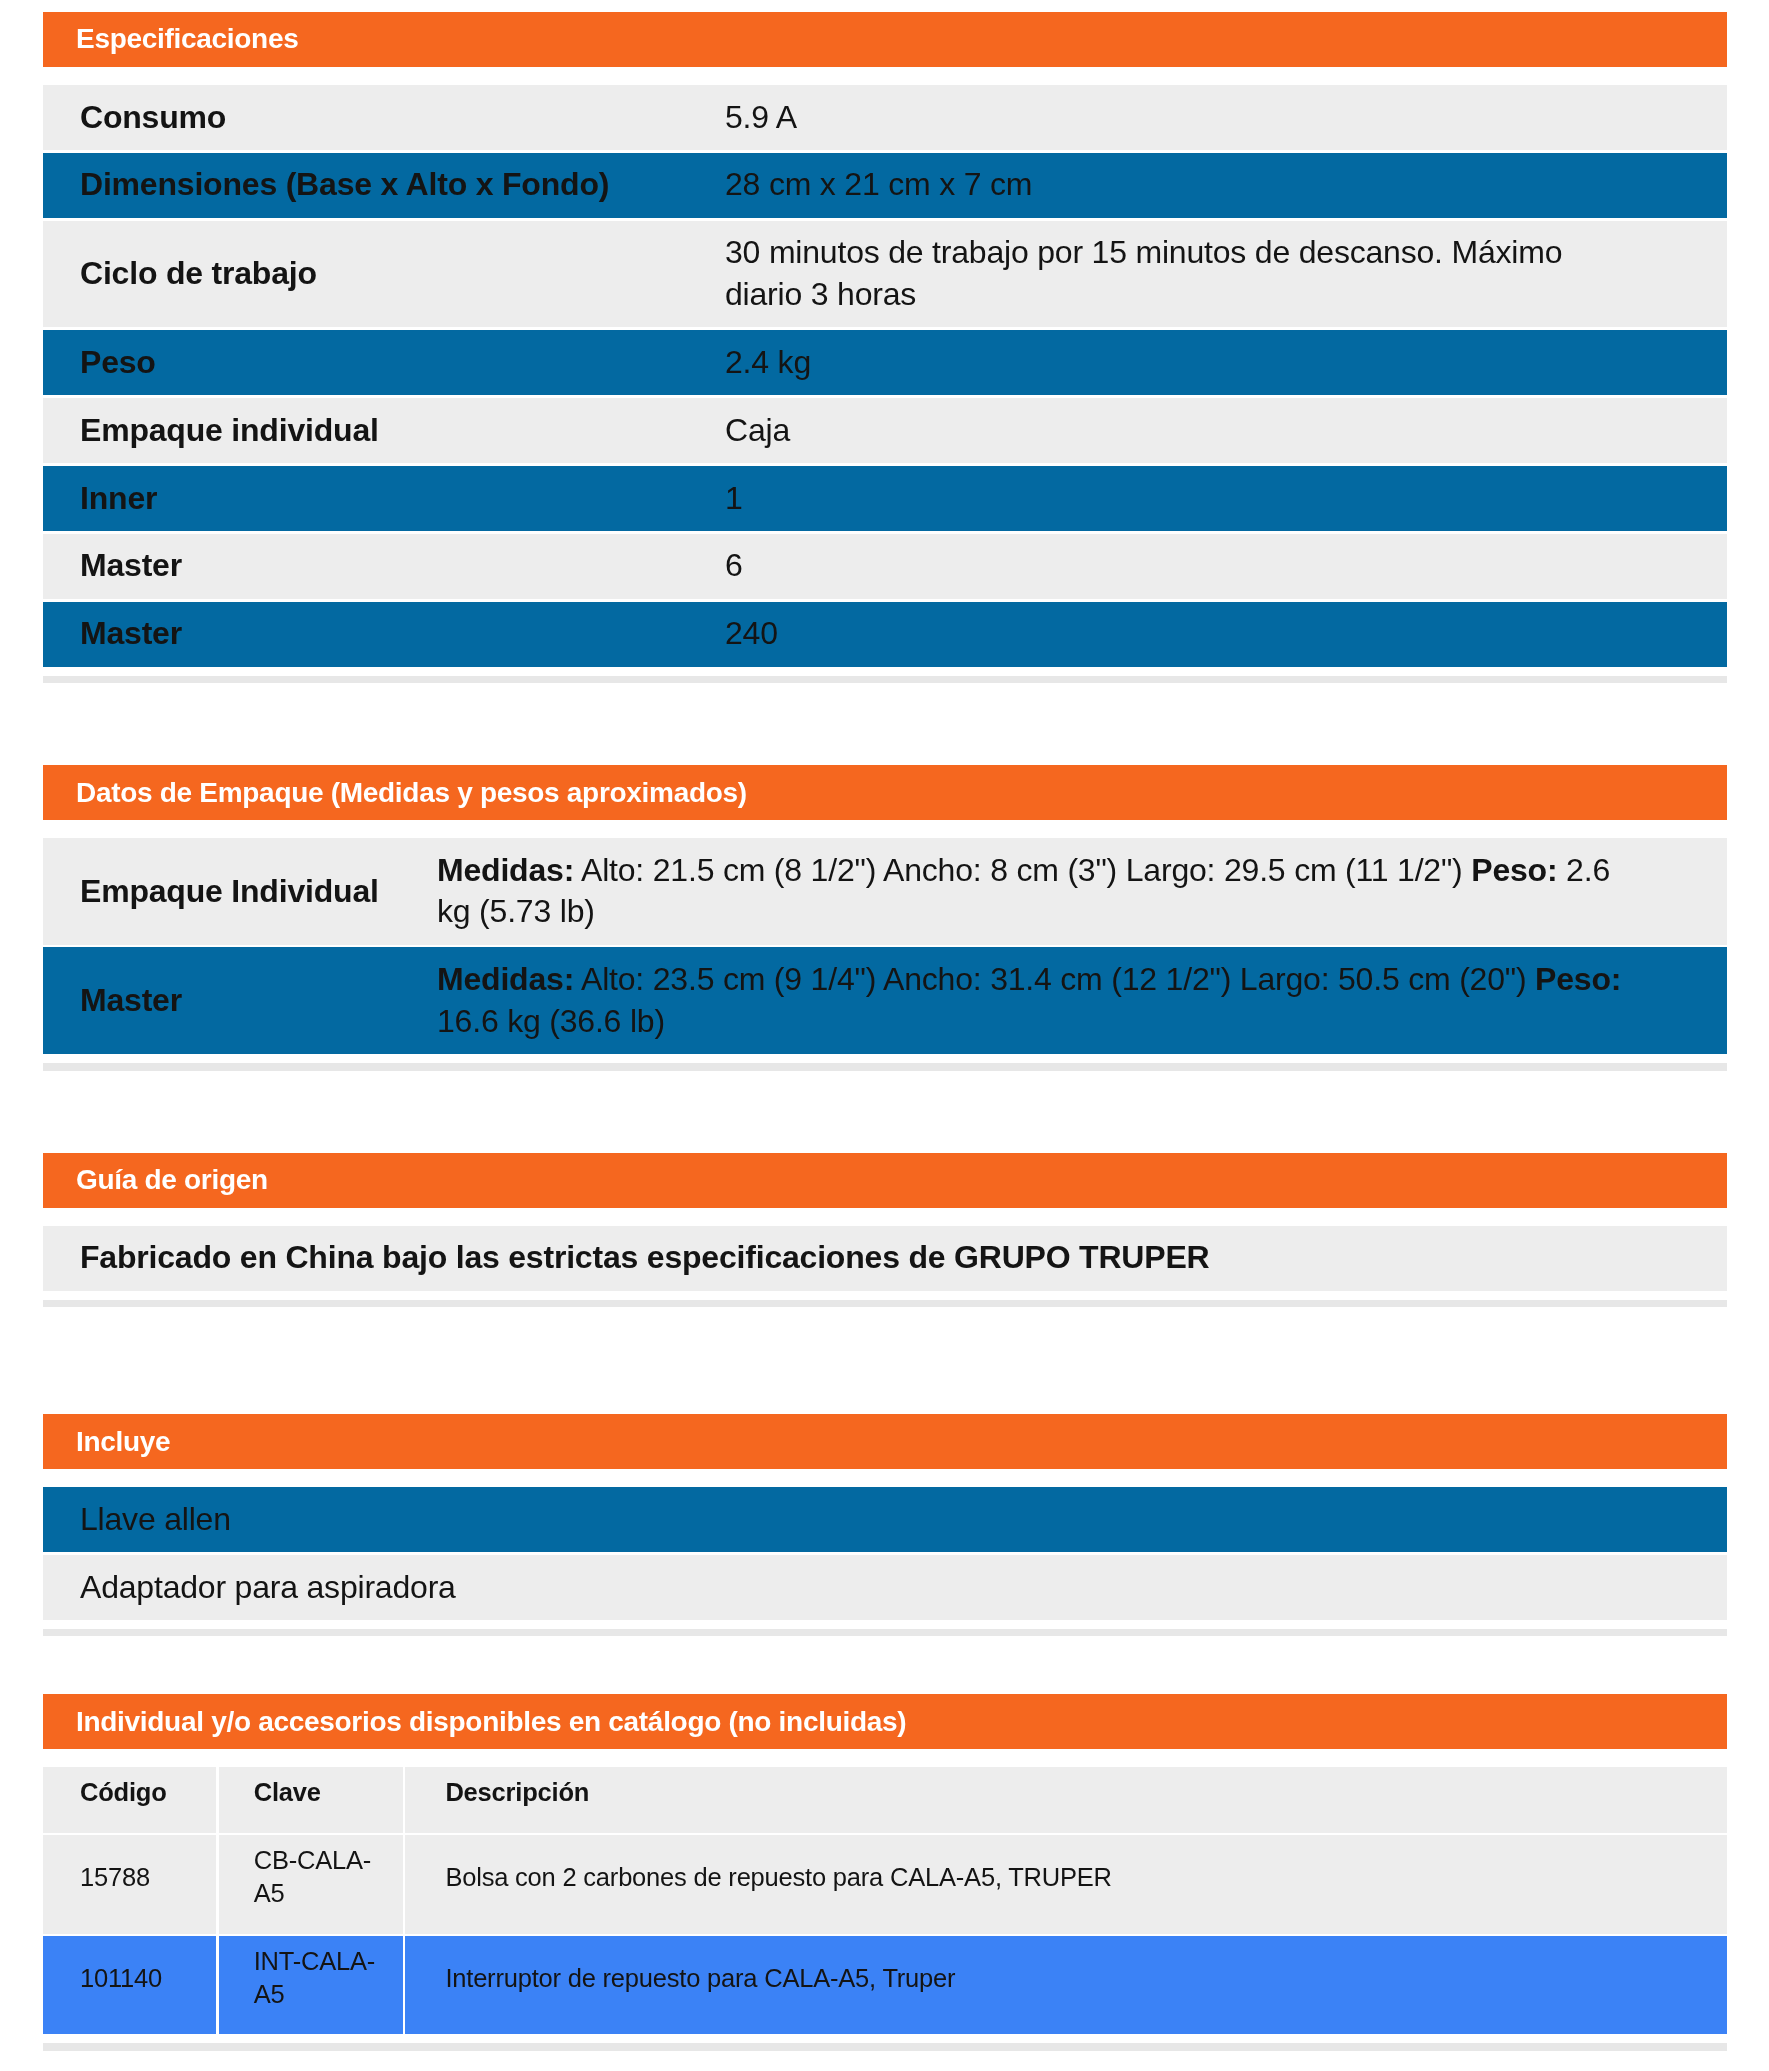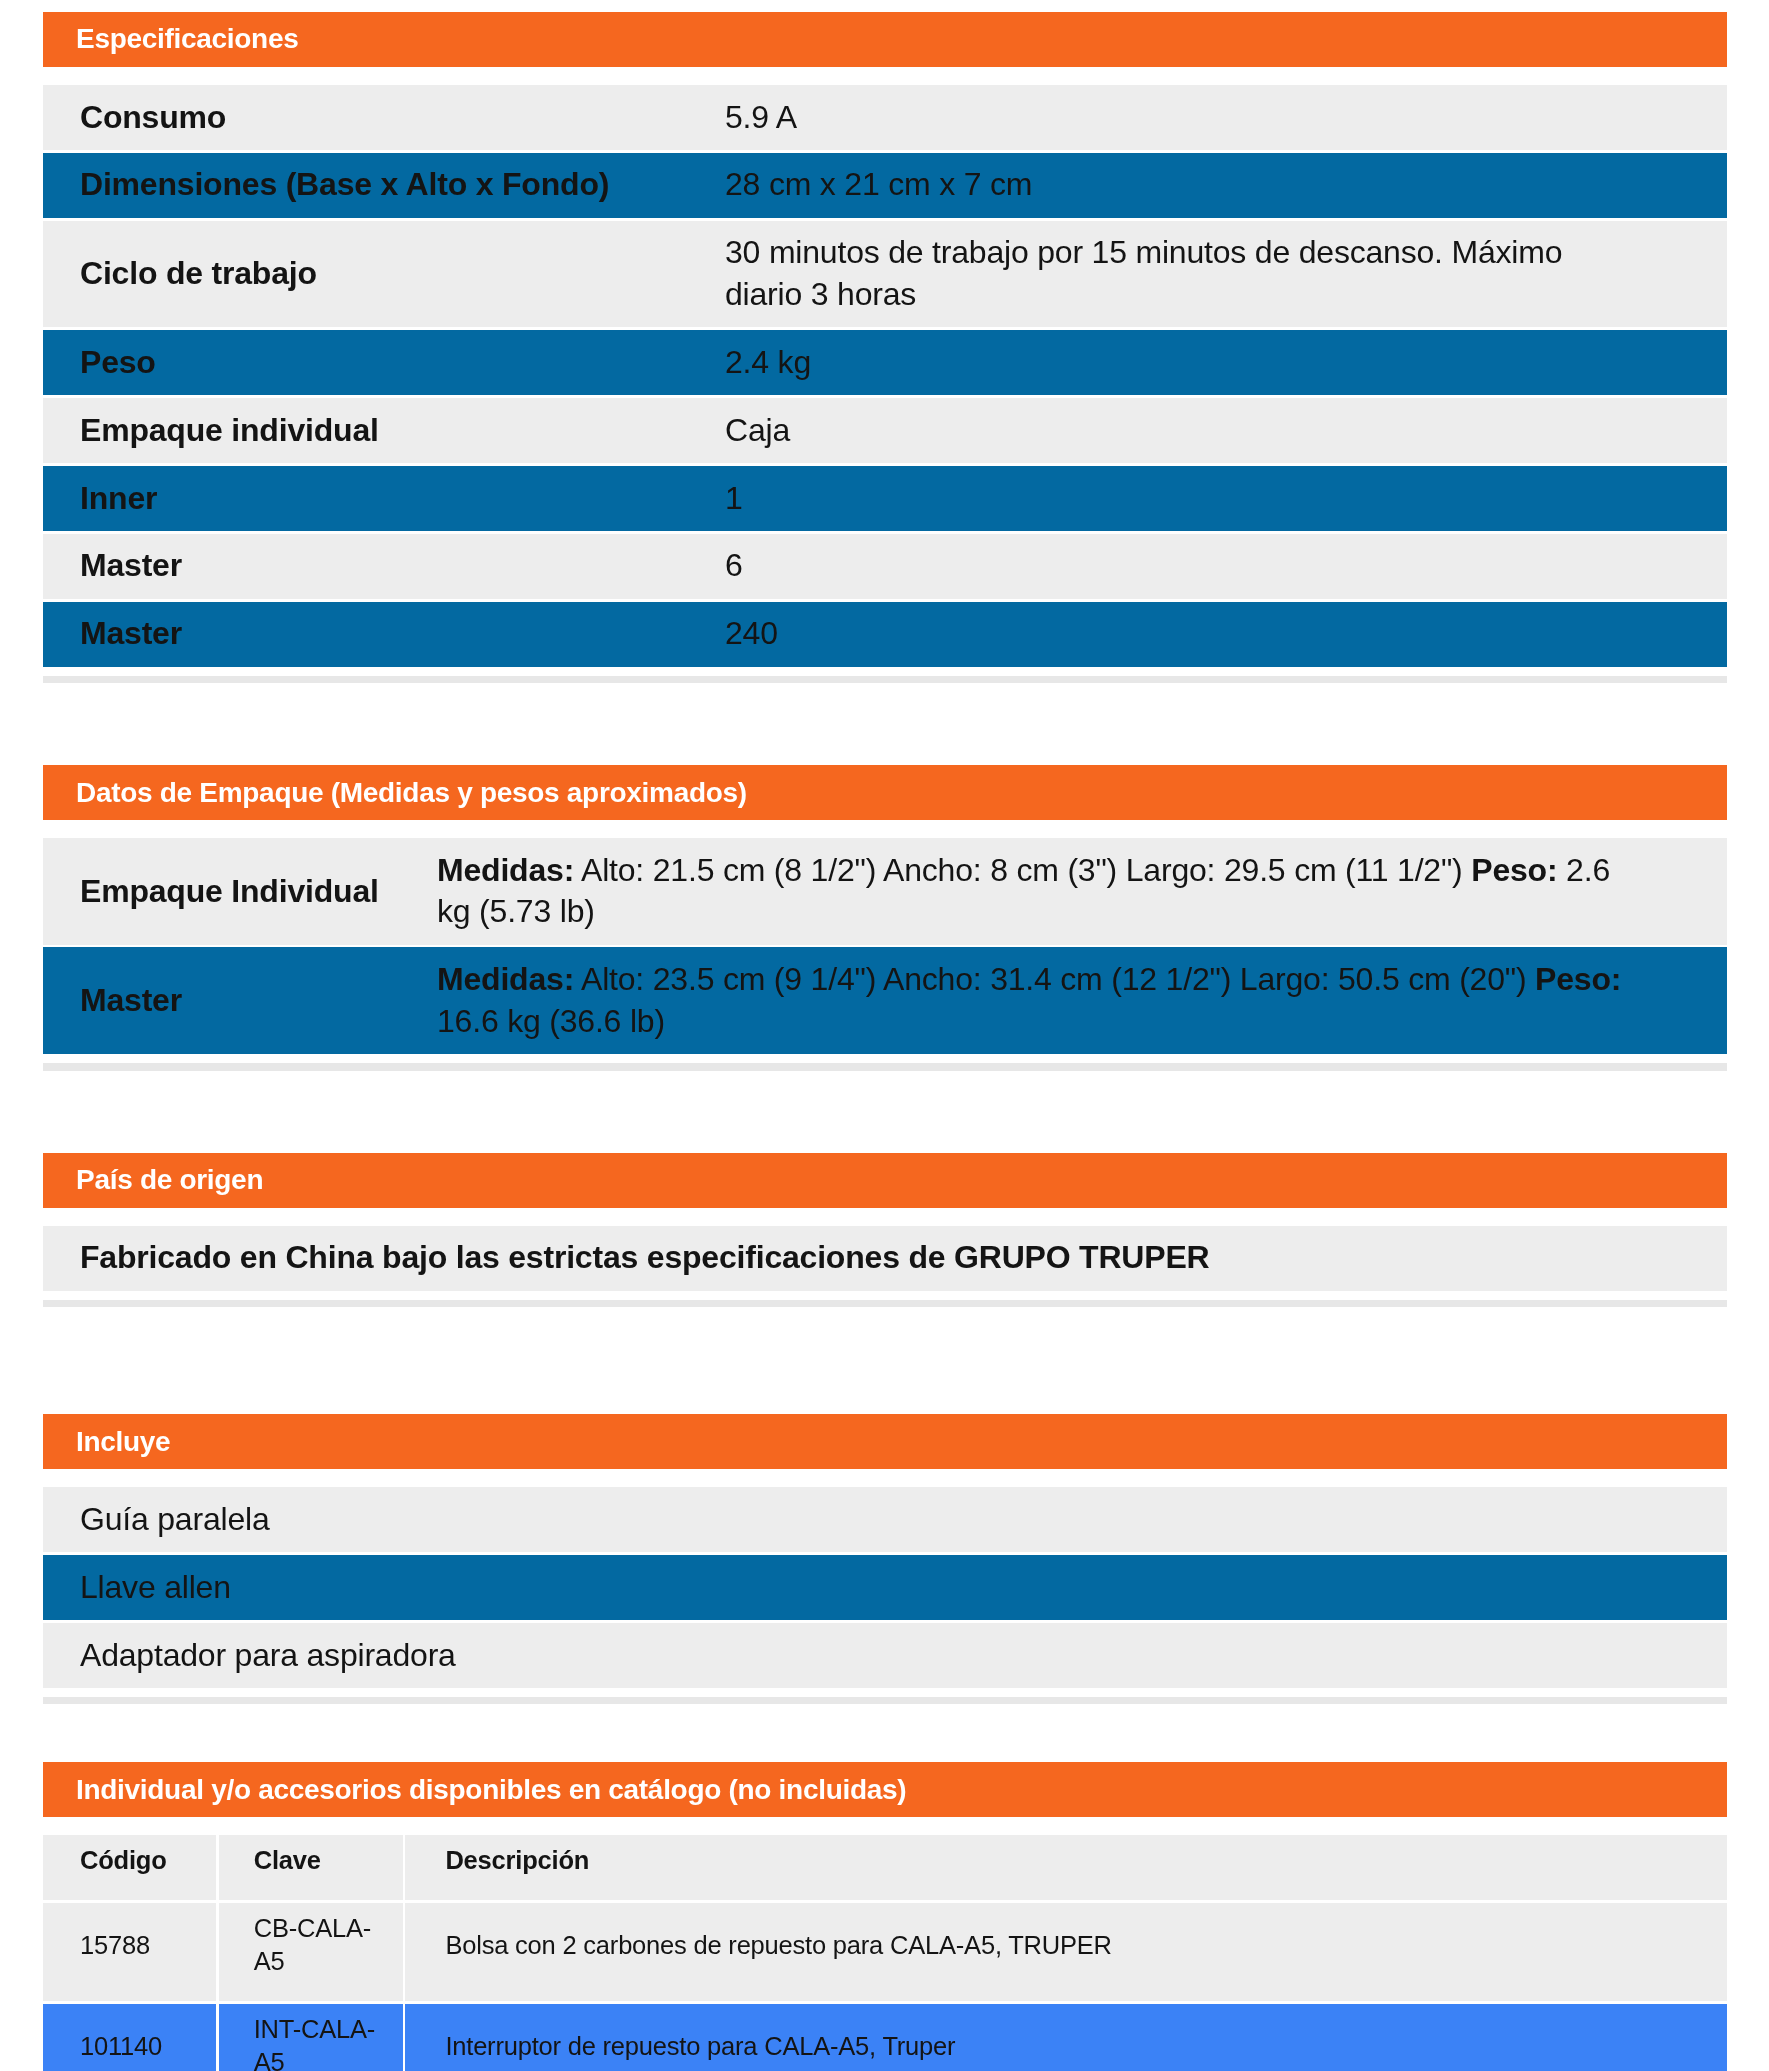--- a/index.html
+++ b/index.html
@@ -116,38 +116,35 @@
         <div class="row white">
           <div class="label narrow">Master</div>
           <div class="value wide"><span class="b">Medidas:</span><span> Alto: 23.5 cm (9 1/4") Ancho: 31.4 cm (12 1/2") Largo: 50.5 cm (20") </span><span class="b">Peso:</span><span> 16.6 kg (36.6 lb)</span></div>
         </div>
       </div>
     <div class="strip"></div>
   </section>
 
   <section id="sec-pais">
     <div class="sec-header">
-      <span>País de origen</span>
+      <span>Guía de origen</span>
     </div>
     <div class="rows">
       <div class="row single boldtext">
         <span>Fabricado en China bajo las estrictas especificaciones de GRUPO TRUPER</span>
       </div>
     </div>
     <div class="strip"></div>
   </section>
 
   <section id="sec-incluye">
     <div class="sec-header">
       <span>Incluye</span>
     </div>
     <div class="rows" id="incluye-rows">
-        <div class="row single">
-          <span>Guía paralela</span>
-        </div>
         <div class="row single white">
           <span>Llave allen</span>
         </div>
         <div class="row single">
           <span>Adaptador para aspiradora</span>
         </div>
       </div>
     <div class="strip"></div>
   </section>
 

